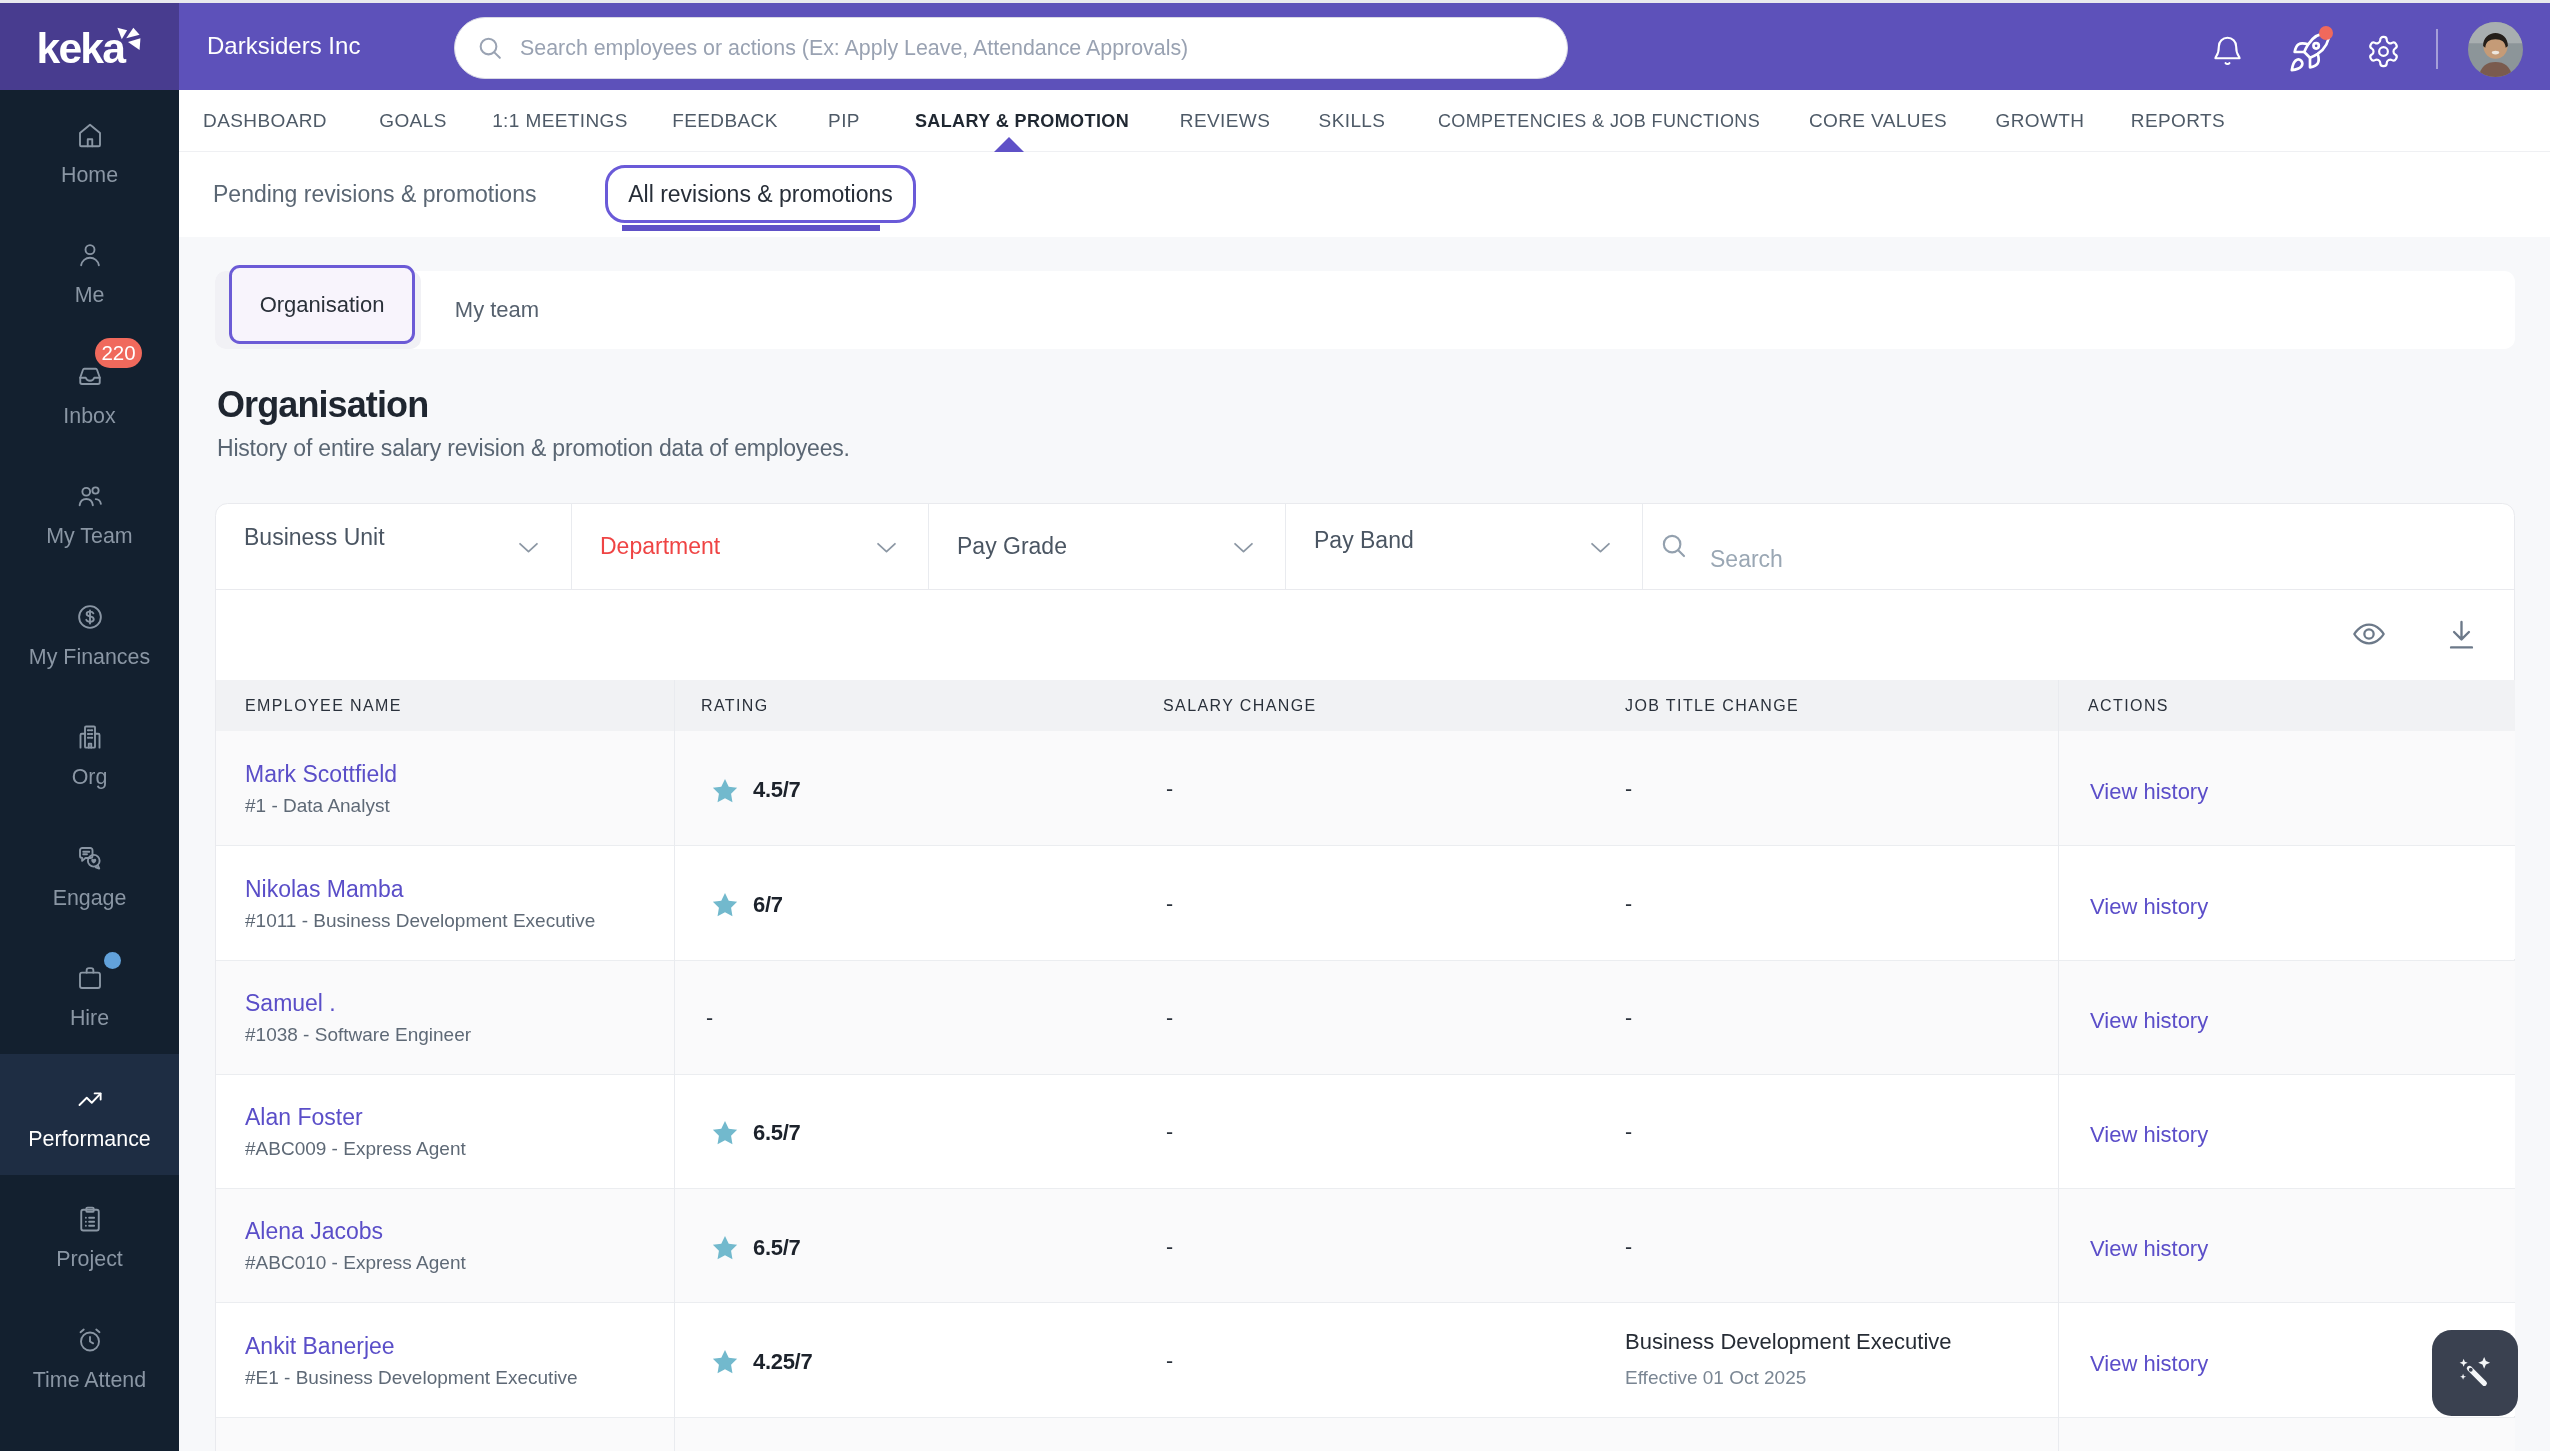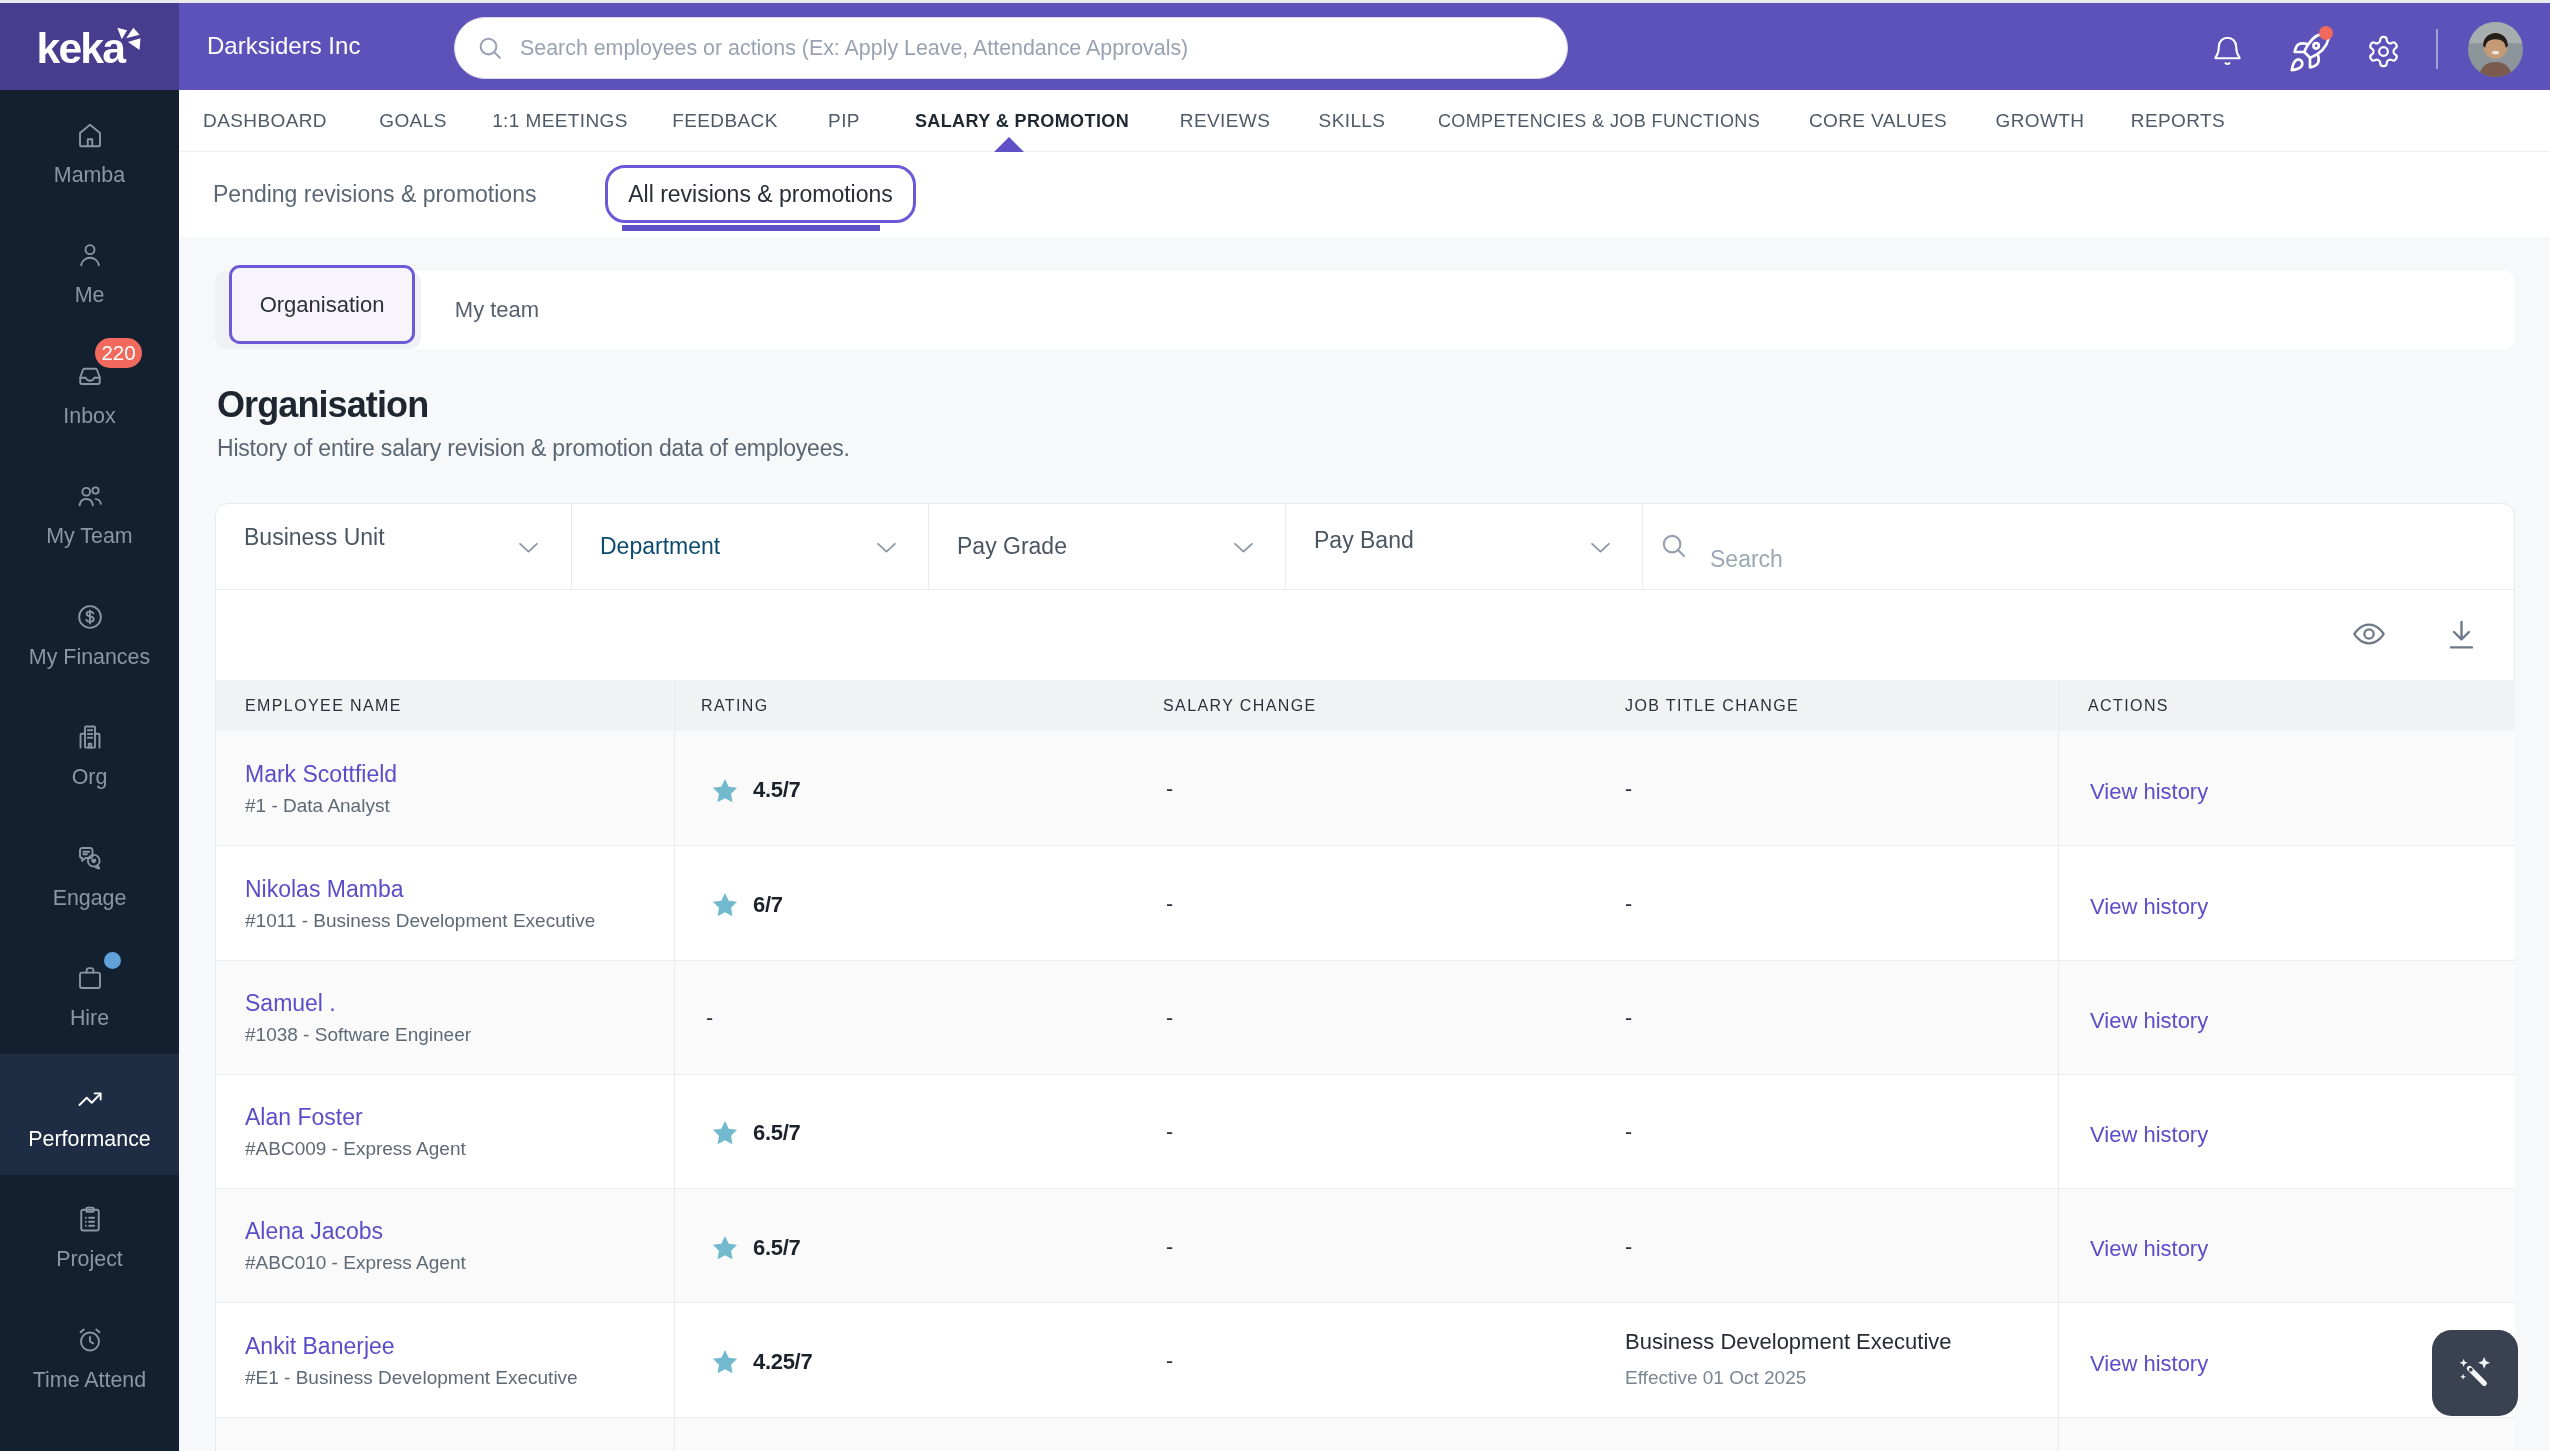--- a/index.html
+++ b/index.html
@@ -60,21 +60,21 @@
 <ellipse cx="31" cy="34.5" rx="4.2" ry="2" fill="#EDE7DE"></ellipse>
 </g>
   </svg>
 <div class="abs" style="left:0;top:90px;width:179px;height:1361px;background:#13202F"></div>
 <div class="abs" style="left:0;top:1054px;width:179px;height:121px;background:#1E2D43"></div>
 <div class="sbitem" style="top:120px;">
 <svg width="30" height="30" viewBox="0 0 24 24" fill="none" stroke="#8A96A4" stroke-width="1.5" stroke-linecap="round" stroke-linejoin="round">
       <path d="M4 10.4 12 3.8l8 6.6V20a1 1 0 0 1-1 1H5a1 1 0 0 1-1-1z"></path>
       <path d="M10.2 21v-5.6h3.6V21"></path>
     </svg>
-<div class="lbl">Mamba</div>
+<div class="lbl">Home</div>
   </div>
 <div class="sbitem" style="top:240px;">
 <svg width="30" height="30" viewBox="0 0 24 24" fill="none" stroke="#8A96A4" stroke-width="1.5" stroke-linecap="round" stroke-linejoin="round">
       <circle cx="12" cy="7.7" r="3.6"></circle>
       <path d="M4.9 20.2a7.2 7.2 0 0 1 14.2 0"></path>
     </svg>
 <div class="lbl">Me</div>
   </div>
 <div class="sbitem" style="top:361px;">
 <svg width="30" height="30" viewBox="0 0 24 24" fill="none" stroke="#8A96A4" stroke-width="1.5" stroke-linecap="round" stroke-linejoin="round">
@@ -178,21 +178,21 @@
 <div class="abs" style="left:215px;top:503px;width:2300px;height:1000px;background:#fff;border:0.9px solid #E9EAEE;border-radius:12.5px 12.5px 0 0"></div>
 <div class="vline" style="left:571px;top:503px;height:86px"></div>
 <div class="vline" style="left:928px;top:503px;height:86px"></div>
 <div class="vline" style="left:1285px;top:503px;height:86px"></div>
 <div class="vline" style="left:1642px;top:503px;height:86px"></div>
 <div class="abs" style="left:216px;top:589px;width:2299px;height:0.9px;background:#E9EAEE"></div>
 <div class="abs flexc" style="left:244px;top:503px;height:69px;font-size:23px;color:#4A5562">Business Unit</div>
 <svg class="abs" style="left:515px;top:534px" width="27" height="27" viewBox="0 0 24 24" fill="none" stroke="#8C97A4" stroke-width="1.6" stroke-linecap="round" stroke-linejoin="round">
     <path d="M4.5 8.7 12 15.6l7.5-6.9"></path>
   </svg>
-<div class="abs flexc" style="left:600px;top:503px;height:87px;font-size:23px;color:#0c4a6e">Department</div>
+<div class="abs flexc" style="left:600px;top:503px;height:87px;font-size:23px;color:#ef4444">Department</div>
 <svg class="abs" style="left:873px;top:534px" width="27" height="27" viewBox="0 0 24 24" fill="none" stroke="#8C97A4" stroke-width="1.6" stroke-linecap="round" stroke-linejoin="round">
     <path d="M4.5 8.7 12 15.6l7.5-6.9"></path>
   </svg>
 <div class="abs flexc" style="left:957px;top:503px;height:87px;font-size:23px;color:#4A5562">Pay Grade</div>
 <svg class="abs" style="left:1230px;top:534px" width="27" height="27" viewBox="0 0 24 24" fill="none" stroke="#8C97A4" stroke-width="1.6" stroke-linecap="round" stroke-linejoin="round">
     <path d="M4.5 8.7 12 15.6l7.5-6.9"></path>
   </svg>
 <div class="abs flexc" style="left:1314px;top:503px;height:74px;font-size:23px;color:#4A5562">Pay Band</div>
 <svg class="abs" style="left:1587px;top:534px" width="27" height="27" viewBox="0 0 24 24" fill="none" stroke="#8C97A4" stroke-width="1.6" stroke-linecap="round" stroke-linejoin="round">
     <path d="M4.5 8.7 12 15.6l7.5-6.9"></path>

